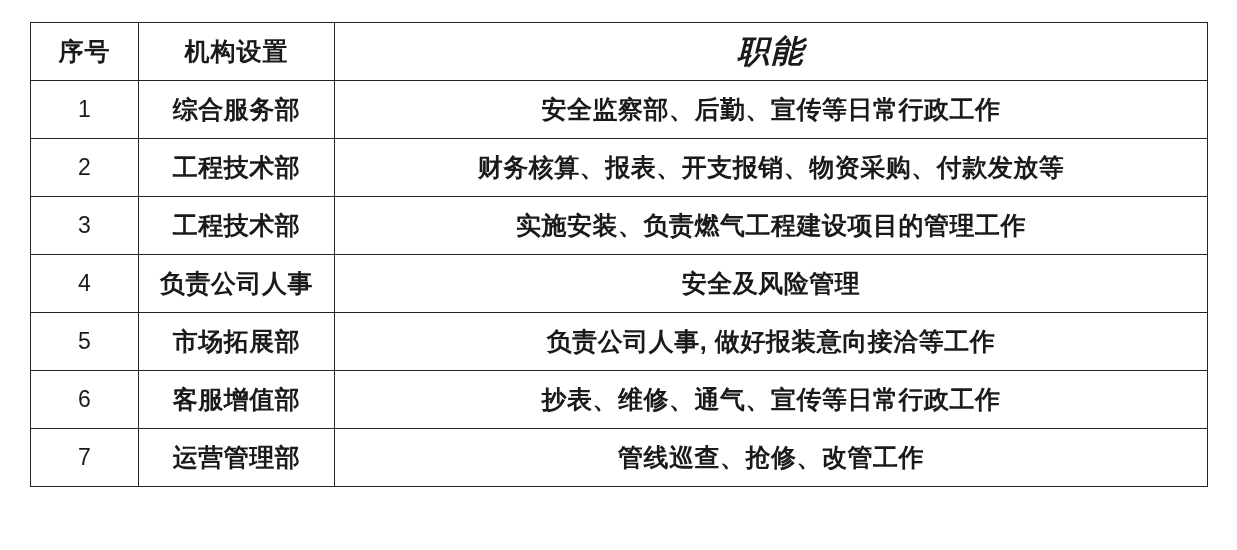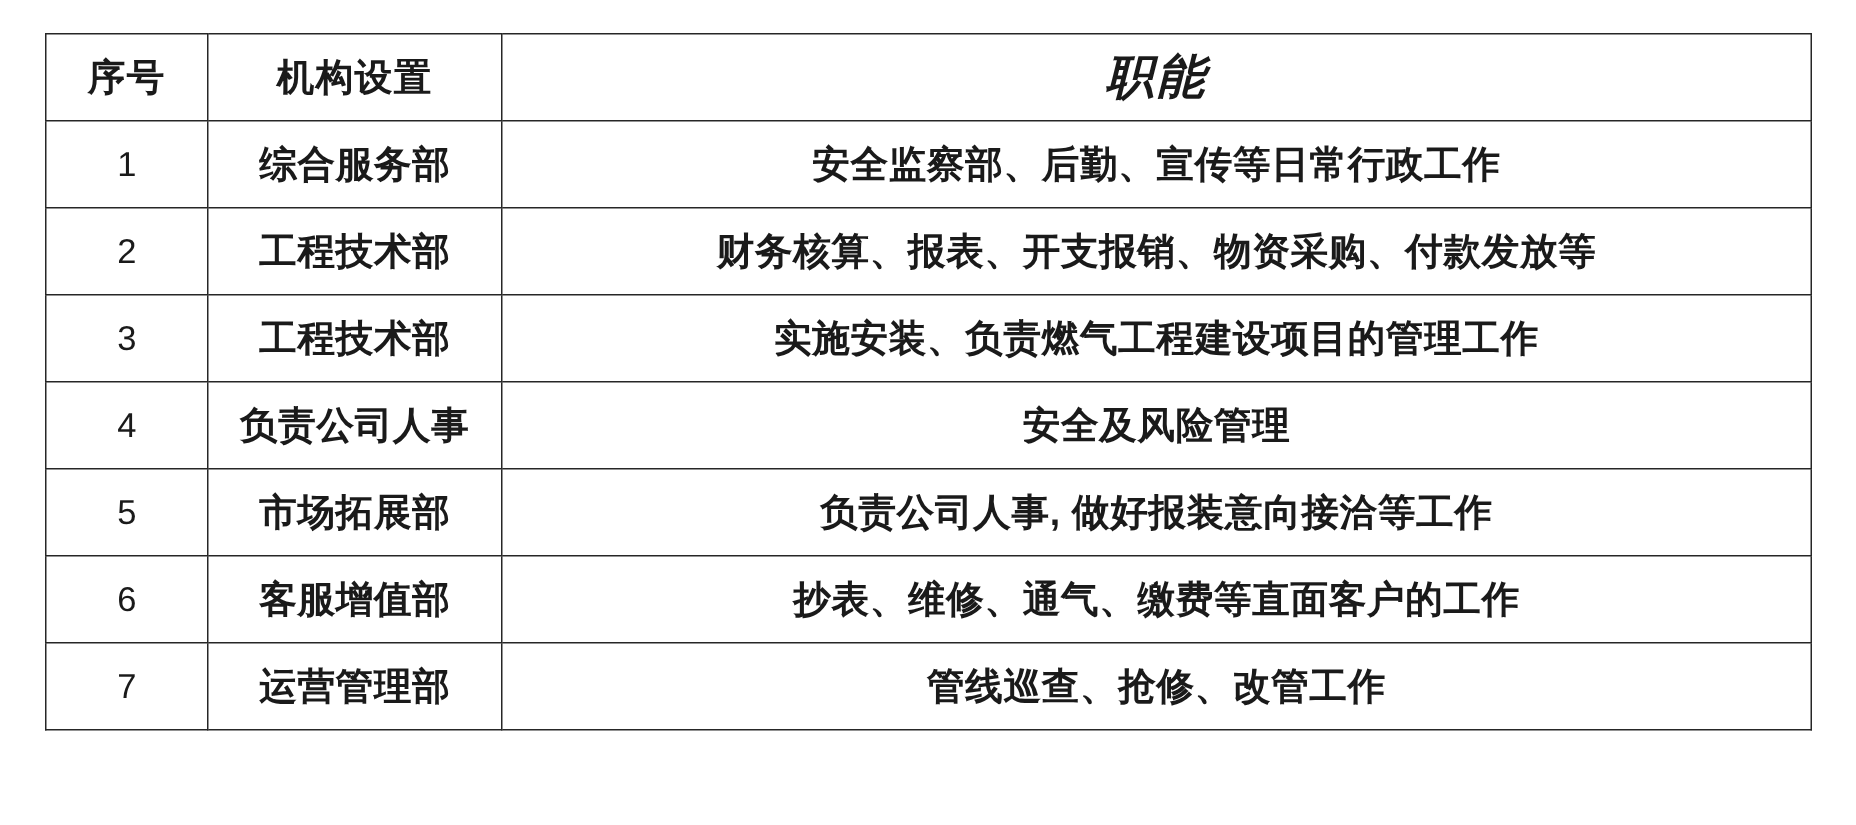--- a/index.html
+++ b/index.html
@@ -105,21 +105,21 @@
         <td class="cell-duty">安全及风险管理</td>
       </tr>
       <tr>
         <td class="cell-index">5</td>
         <td class="cell-dept">市场拓展部</td>
         <td class="cell-duty">负责公司人事, 做好报装意向接洽等工作</td>
       </tr>
       <tr>
         <td class="cell-index">6</td>
         <td class="cell-dept">客服增值部</td>
-        <td class="cell-duty">抄表、维修、通气、缴费等直面客户的工作</td>
+        <td class="cell-duty">抄表、维修、通气、宣传等日常行政工作</td>
       </tr>
       <tr>
         <td class="cell-index">7</td>
         <td class="cell-dept">运营管理部</td>
         <td class="cell-duty">管线巡查、抢修、改管工作</td>
       </tr>
     </tbody>
   </table>
 </div>
 

